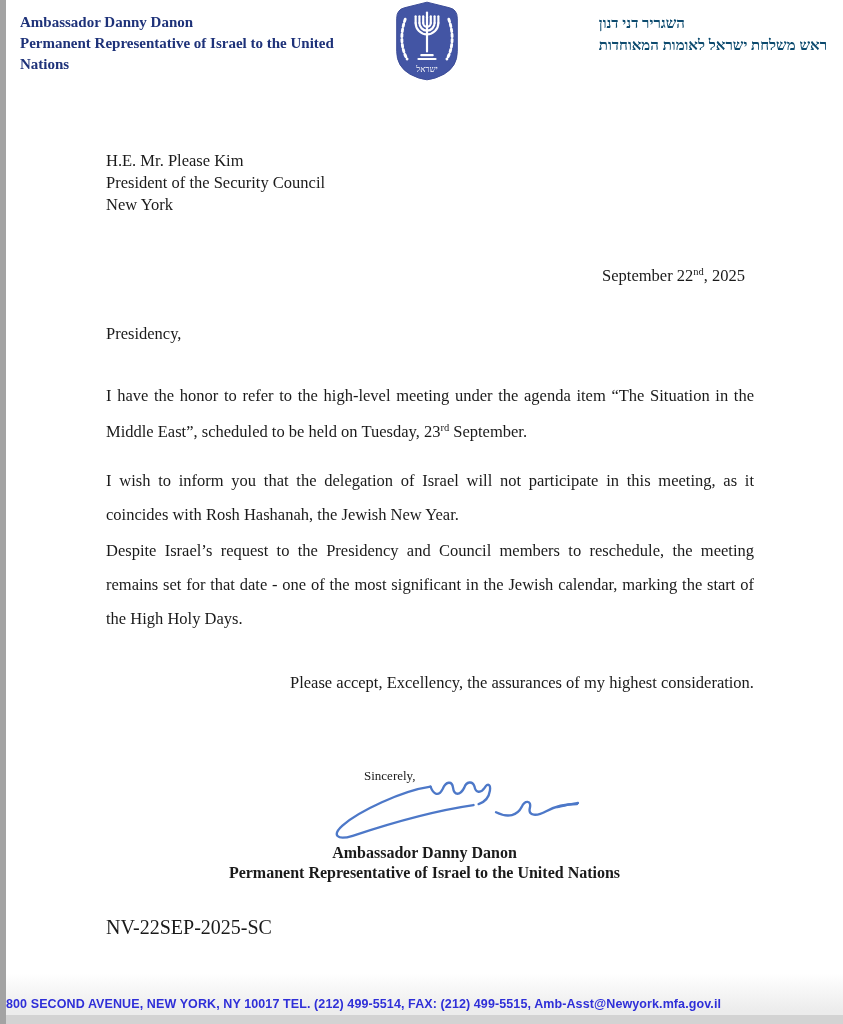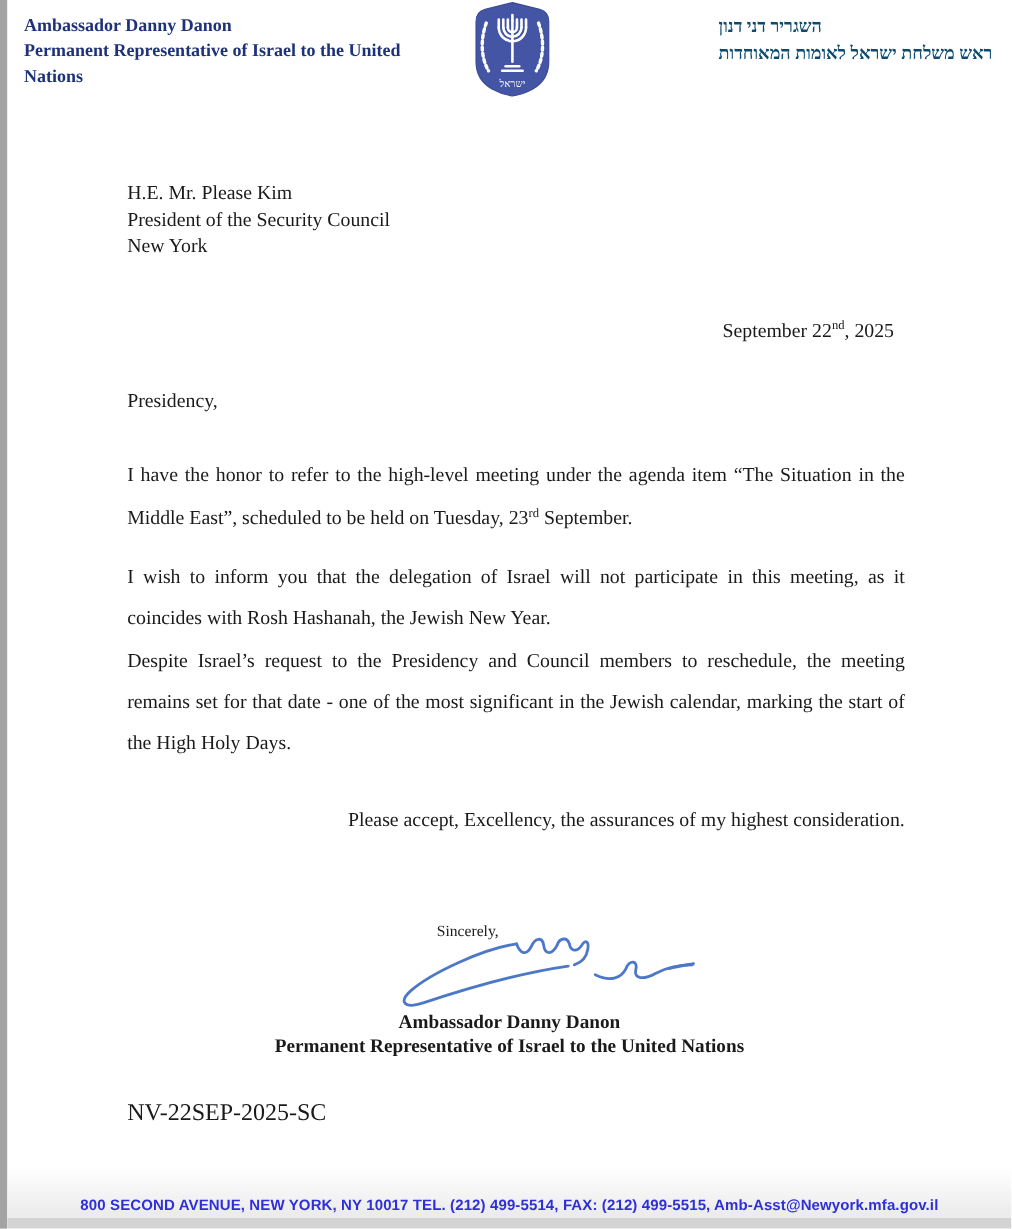--- a/index.html
+++ b/index.html
@@ -117,21 +117,20 @@
   .bottom-bar {
     position: absolute;
     left: 0; right: 0; bottom: 0;
     height: 9px;
     background: #d3d3d3;
   }
   .footer-line {
     position: absolute;
     left: 0; right: 0;
     top: 997px;
-    text-align: center;
     font-family: "Liberation Sans", sans-serif;
     font-weight: bold;
     font-size: 12.5px;
     color: #2f2fd8;
     letter-spacing: 0.1px;
   }
 </style>
 </head>
 <body>
 

